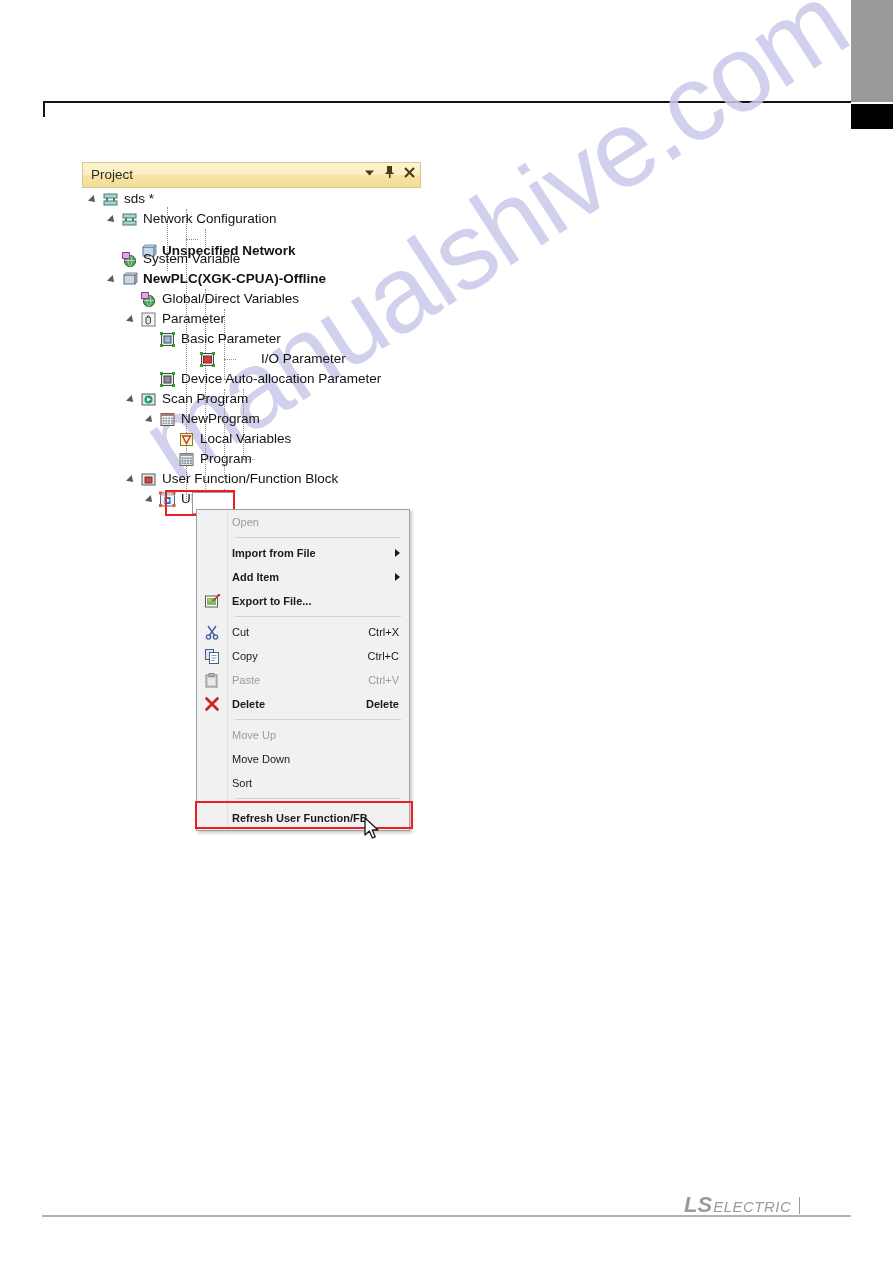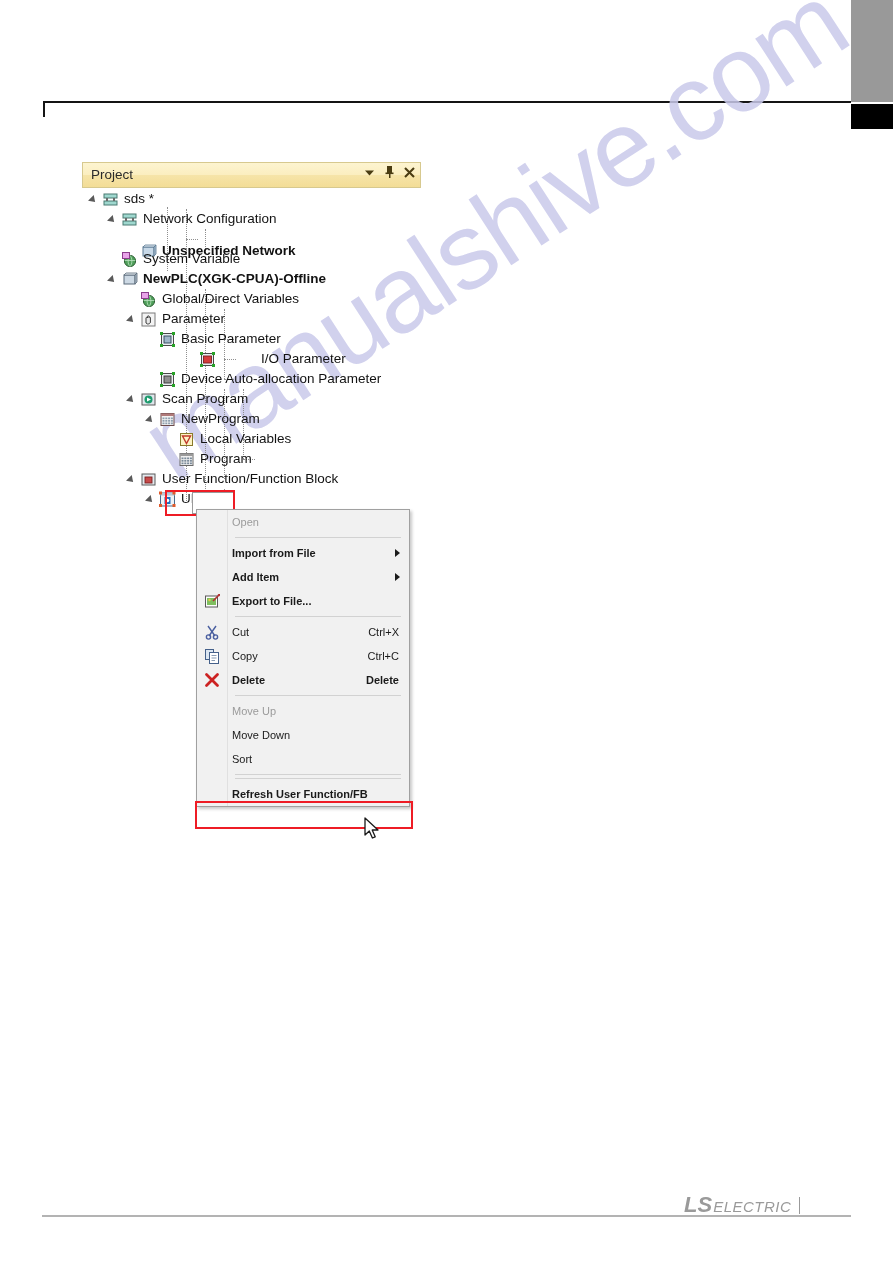--- a/index.html
+++ b/index.html
@@ -563,20 +563,31 @@
           <span class="mi-ico">
             <svg width="17" height="17" viewBox="0 0 17 17">
               <rect x="1.5" y="1.5" width="8" height="10" fill="#dbe6f2" stroke="#44608a" stroke-width="1"></rect>
               <rect x="5.5" y="4.5" width="9" height="11" fill="#ffffff" stroke="#44608a" stroke-width="1"></rect>
               <path d="M7.5,7.5 H12.5 M7.5,10 H12.5 M7.5,12.5 H11" stroke="#7a90aa" stroke-width=".9"></path>
             </svg>
           </span>
           <span class="mi-lbl">Copy</span>
           <span class="mi-acc">Ctrl+C</span>
         </div>
+        <div class="mi disabled">
+          <span class="mi-ico">
+            <svg width="17" height="17" viewBox="0 0 17 17">
+              <rect x="2" y="3" width="11" height="12" fill="#cfcfcf" stroke="#8a8a8a" stroke-width="1"></rect>
+              <rect x="5" y="1.5" width="5" height="3" fill="#b5b5b5" stroke="#8a8a8a" stroke-width="1"></rect>
+              <rect x="4" y="6" width="7" height="7" fill="#e8e8e8"></rect>
+            </svg>
+          </span>
+          <span class="mi-lbl">Paste</span>
+          <span class="mi-acc">Ctrl+V</span>
+        </div>
         <div class="mi bold">
           <span class="mi-ico">
             <svg width="17" height="17" viewBox="0 0 17 17">
               <path d="M2.5,2.5 L13.5,13.5 M13.5,2.5 L2.5,13.5" stroke="#cc2222" stroke-width="2.8" stroke-linecap="round"></path>
             </svg>
           </span>
           <span class="mi-lbl">Delete</span>
           <span class="mi-acc">Delete</span>
         </div>
         <div class="msep"></div>

